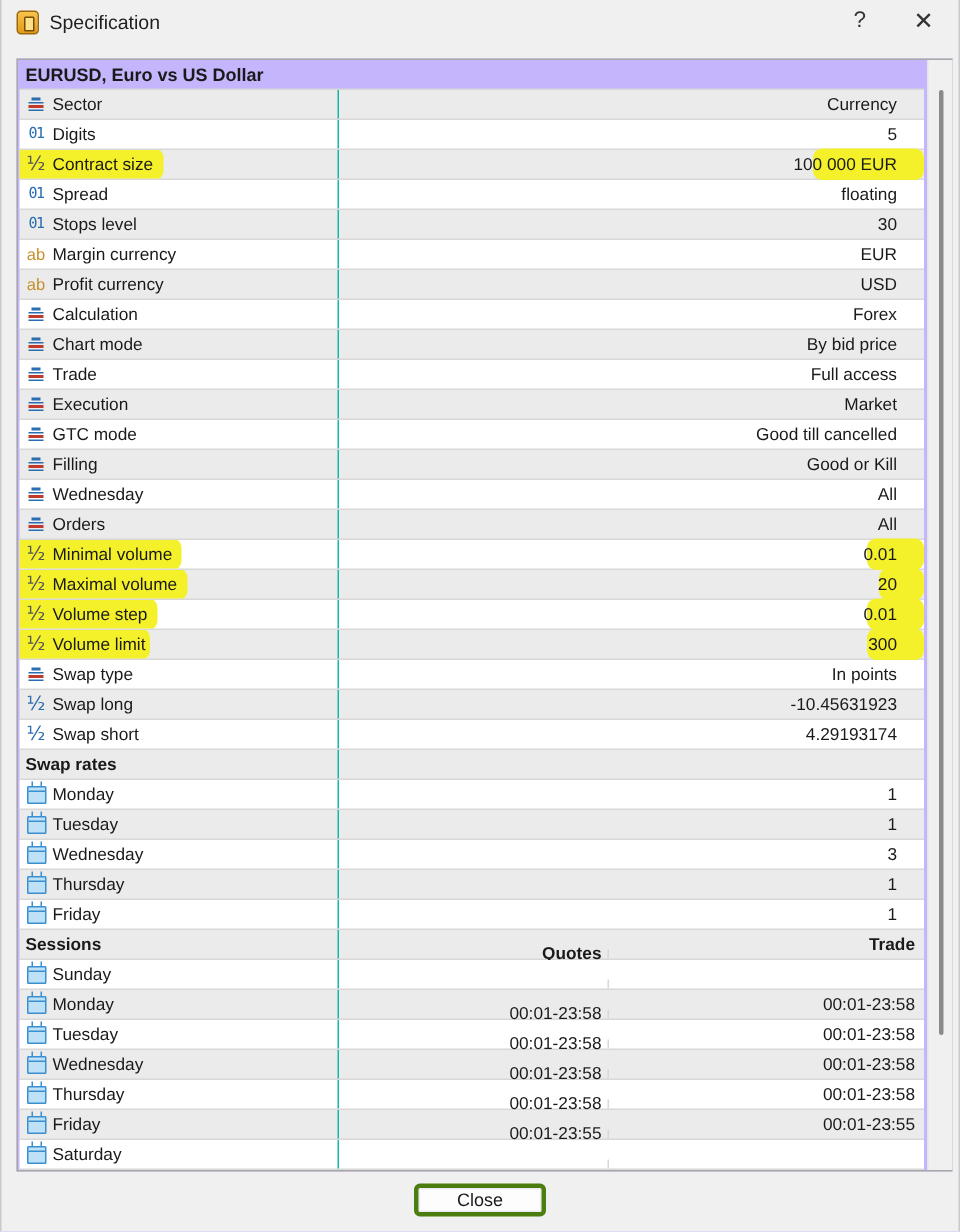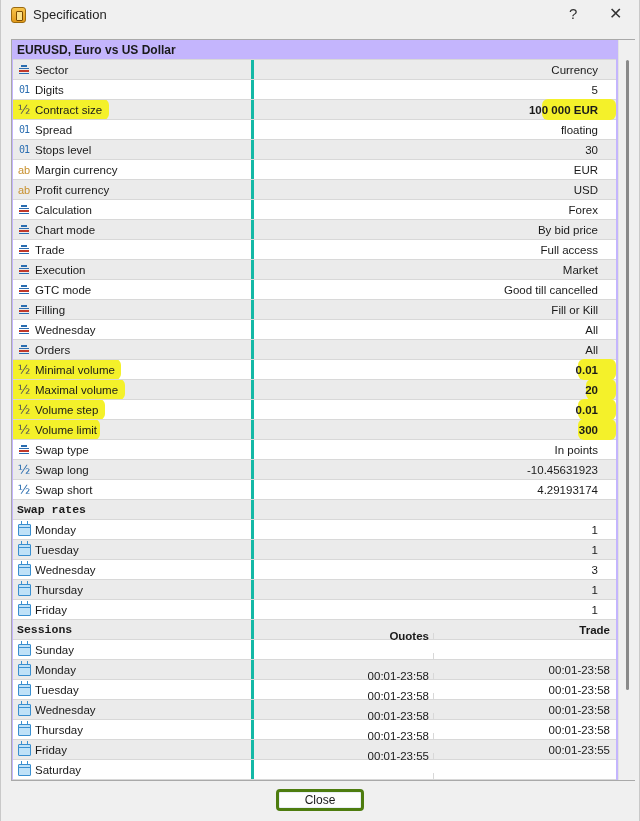--- a/index.html
+++ b/index.html
@@ -49,39 +49,39 @@
   .grid {
     position: absolute; left: 1px; top: 0; width: 603px;
   }
   .row {
     position: relative; height: 20px; display: flex;
     border-bottom: 1px solid #d8d8d8;
     background: #ffffff;
   }
   .row.alt { background: #ebebeb; }
   .cell-label {
-    width: 241px; border-right: 3px solid #14b8a6;
+    width: 213px; border-right: 1px solid #14b8a6;
     display: flex; align-items: center; padding-left: 4px;
     white-space: nowrap; overflow: hidden; position: relative;
     font-family: "Liberation Sans", sans-serif; font-size: 11.5px;
   }
   .cell-value {
     flex: 1; display: flex; align-items: center; justify-content: flex-end;
     padding-right: 18px; white-space: nowrap; position: relative;
     font-family: "Liberation Sans", sans-serif; font-size: 11.5px;
   }
   .cell-q, .cell-t {
     display: flex; align-items: center; justify-content: flex-end;
     padding-right: 4px; white-space: nowrap;
     font-family: "Liberation Sans", sans-serif; font-size: 11.5px;
   }
   .cell-q { width: 180px; border-right: 1px solid #d8d8d8; margin-top: 13px; }
   .cell-t { flex: 1; padding-right: 6px; }
   .header-row { font-weight: bold; }
-  .header-row .cell-label { font-weight: bold; padding-left: 4px; font-family: Liberation Mono, monospace; }
+  .header-row .cell-label { font-weight: bold; padding-left: 4px; }
   .title-row {
     height: 20px; border-bottom: 1px solid #d8d8d8; display: flex; align-items: center;
     padding-left: 4px; font-weight: bold; font-family: "Liberation Sans", sans-serif; font-size: 12px;
   }
   .lbl-text { margin-left: 4px; position: relative; z-index: 2; }
   .ico { width: 14px; height: 14px; display: inline-flex; align-items: center; justify-content: center; position: relative; z-index: 2; flex: 0 0 14px; }
   .ico-list { flex-direction: column; justify-content: center; gap: 1px; }
   .ico-list i { display: block; height: 1.5px; width: 10px; }
   .ico-list i:nth-child(1) { width: 6px; background: #2a6db0; }
   .ico-list i:nth-child(2) { background: #2a6db0; }
@@ -102,21 +102,21 @@
     border-left: 1.5px solid #3a8fd0; border-right: 1.5px solid #3a8fd0;
   }
   .hl-label::before {
     content: ""; position: absolute; left: -10px; top: -1px; bottom: -1px; width: var(--hw, 110px);
     background: #f4f12a; border-radius: 6px; z-index: 1;
   }
   .hl-value::before {
     content: ""; position: absolute; right: 0px; top: -1px; bottom: -1px; width: var(--hw, 40px);
     background: #f4f12a; border-radius: 6px; z-index: 1;
   }
-  .hl-value span { position: relative; z-index: 2; font-weight: bold; }
+  .hl-value span { position: relative; z-index: 2; }
   .scrollbar {
     position: absolute; left: 606px; top: 0; width: 17px; height: 740px; background: #f0f0f0;
     border-left: 1px solid #e3e3e3;
   }
   .scroll-thumb {
     position: absolute; left: 7px; top: 20px; width: 3px; height: 630px; background: #8a8a8a; border-radius: 2px;
   }
   .close-btn {
     position: absolute; left: 275px; top: 789px; width: 88px; height: 22px;
     border: 3px solid #4d7c0f; border-radius: 4px; background: #fdfdfd;
@@ -281,21 +281,21 @@
           <div class="cell-label">
             <span class="ico ico-list">
               <i></i>
               <i></i>
               <i></i>
               <i></i>
             </span>
             <span class="lbl-text">Filling</span>
           </div>
           <div class="cell-value">
-            <span>Fill or Kill</span>
+            <span>Good or Kill</span>
           </div>
         </div>
         <div class="row">
           <div class="cell-label">
             <span class="ico ico-list">
               <i></i>
               <i></i>
               <i></i>
               <i></i>
             </span>

